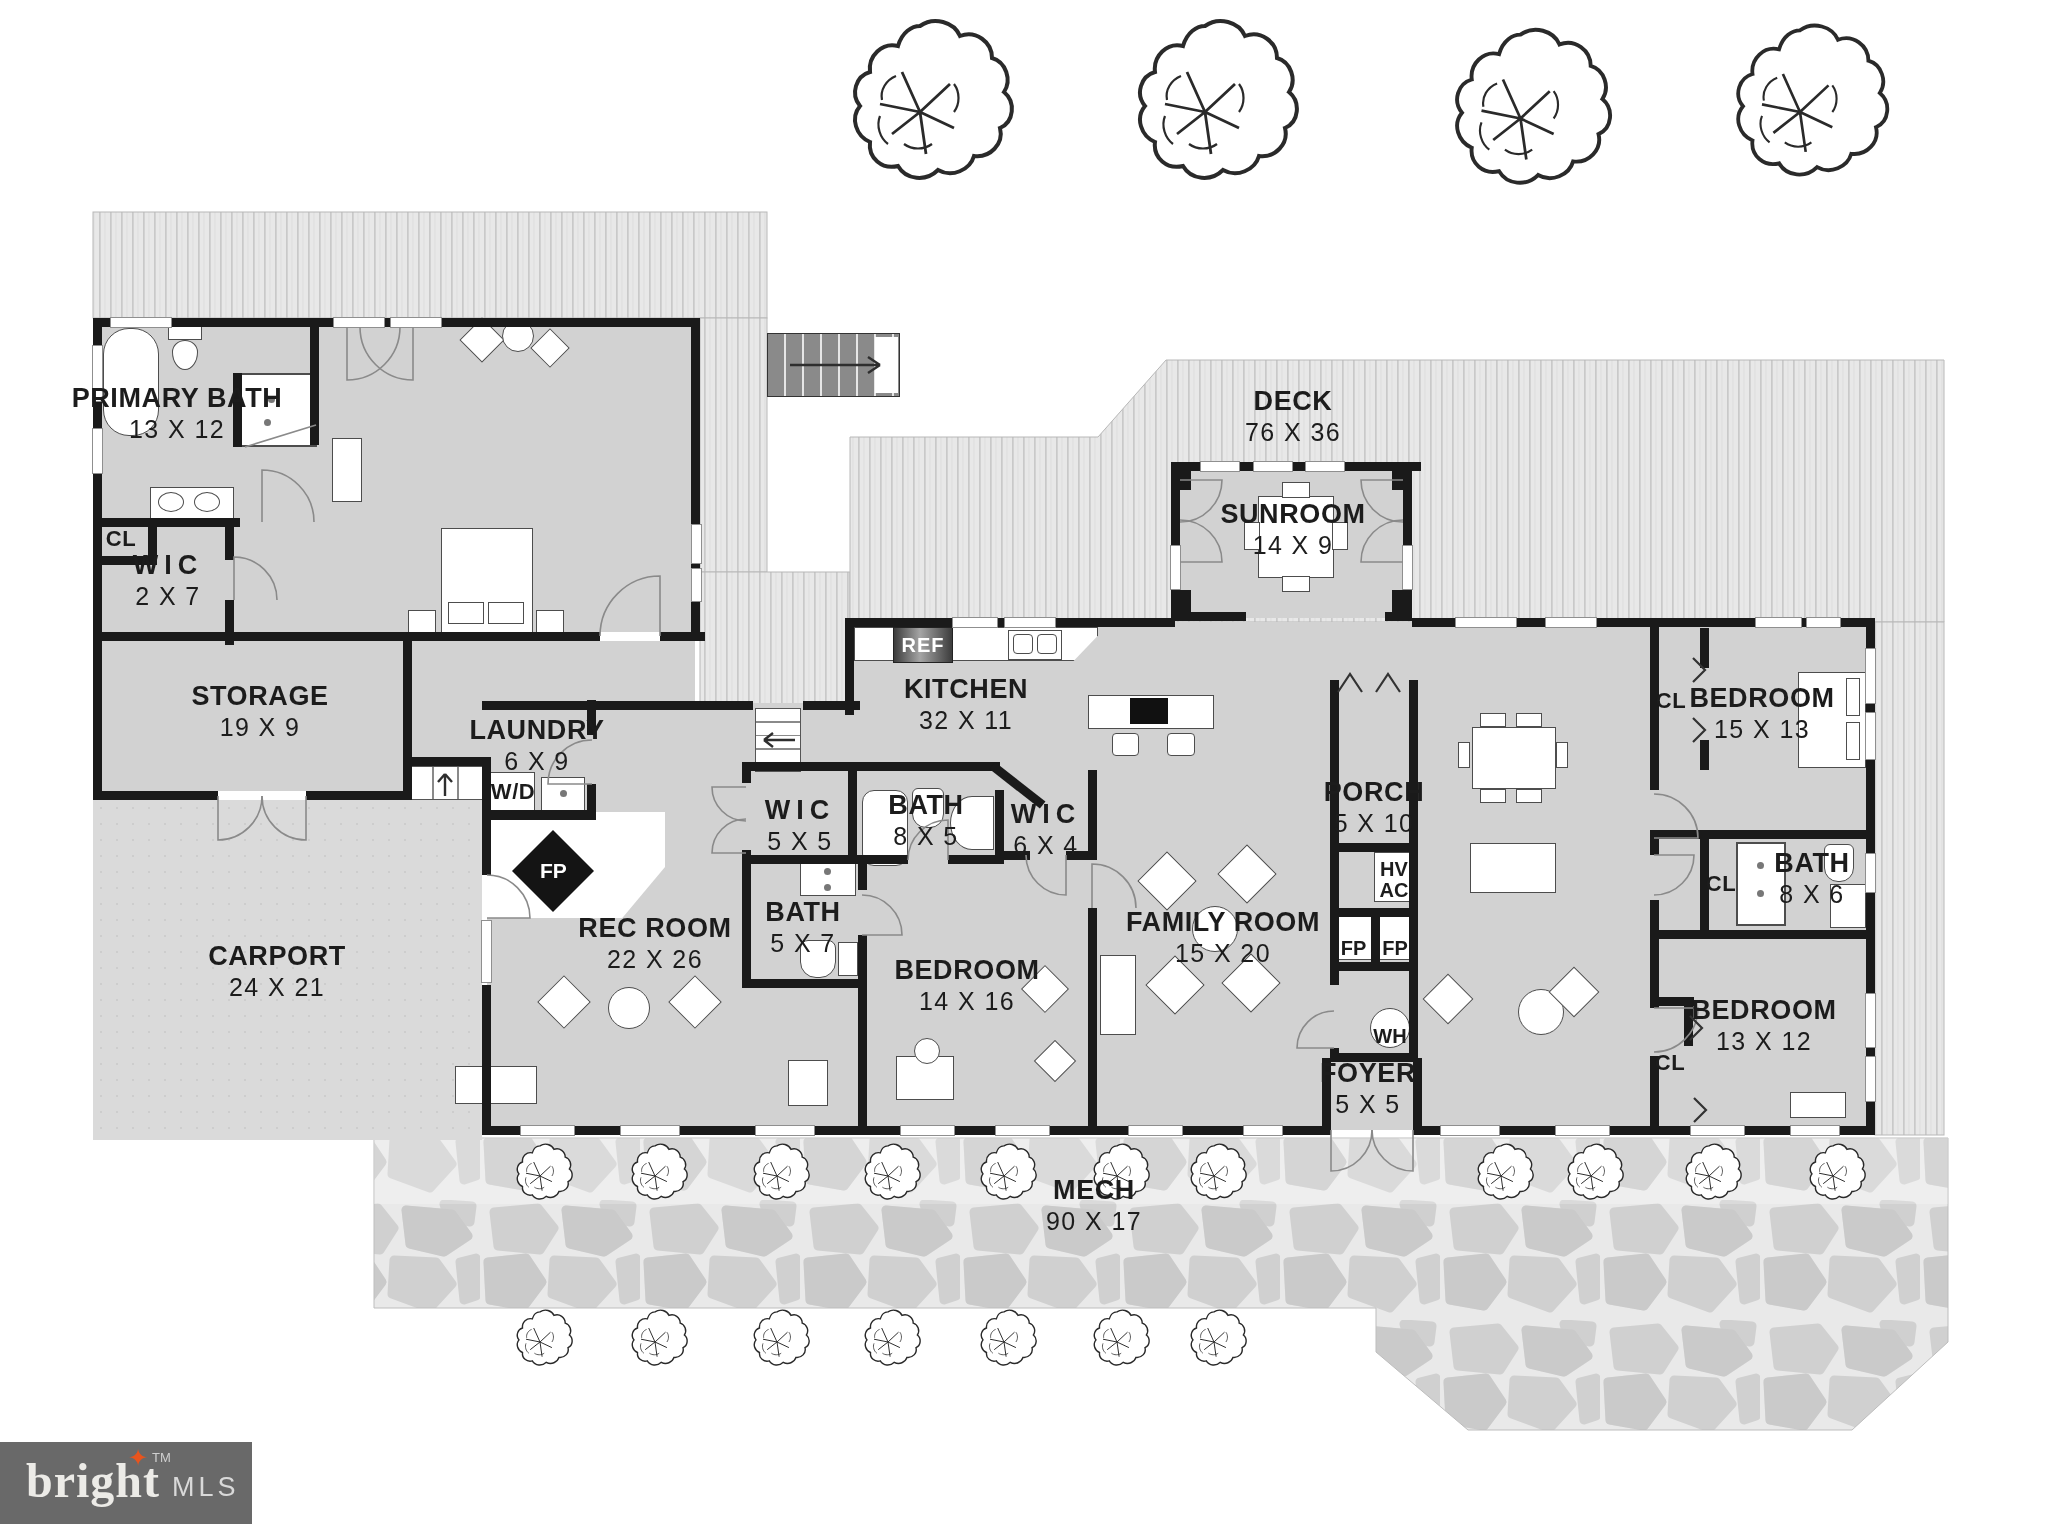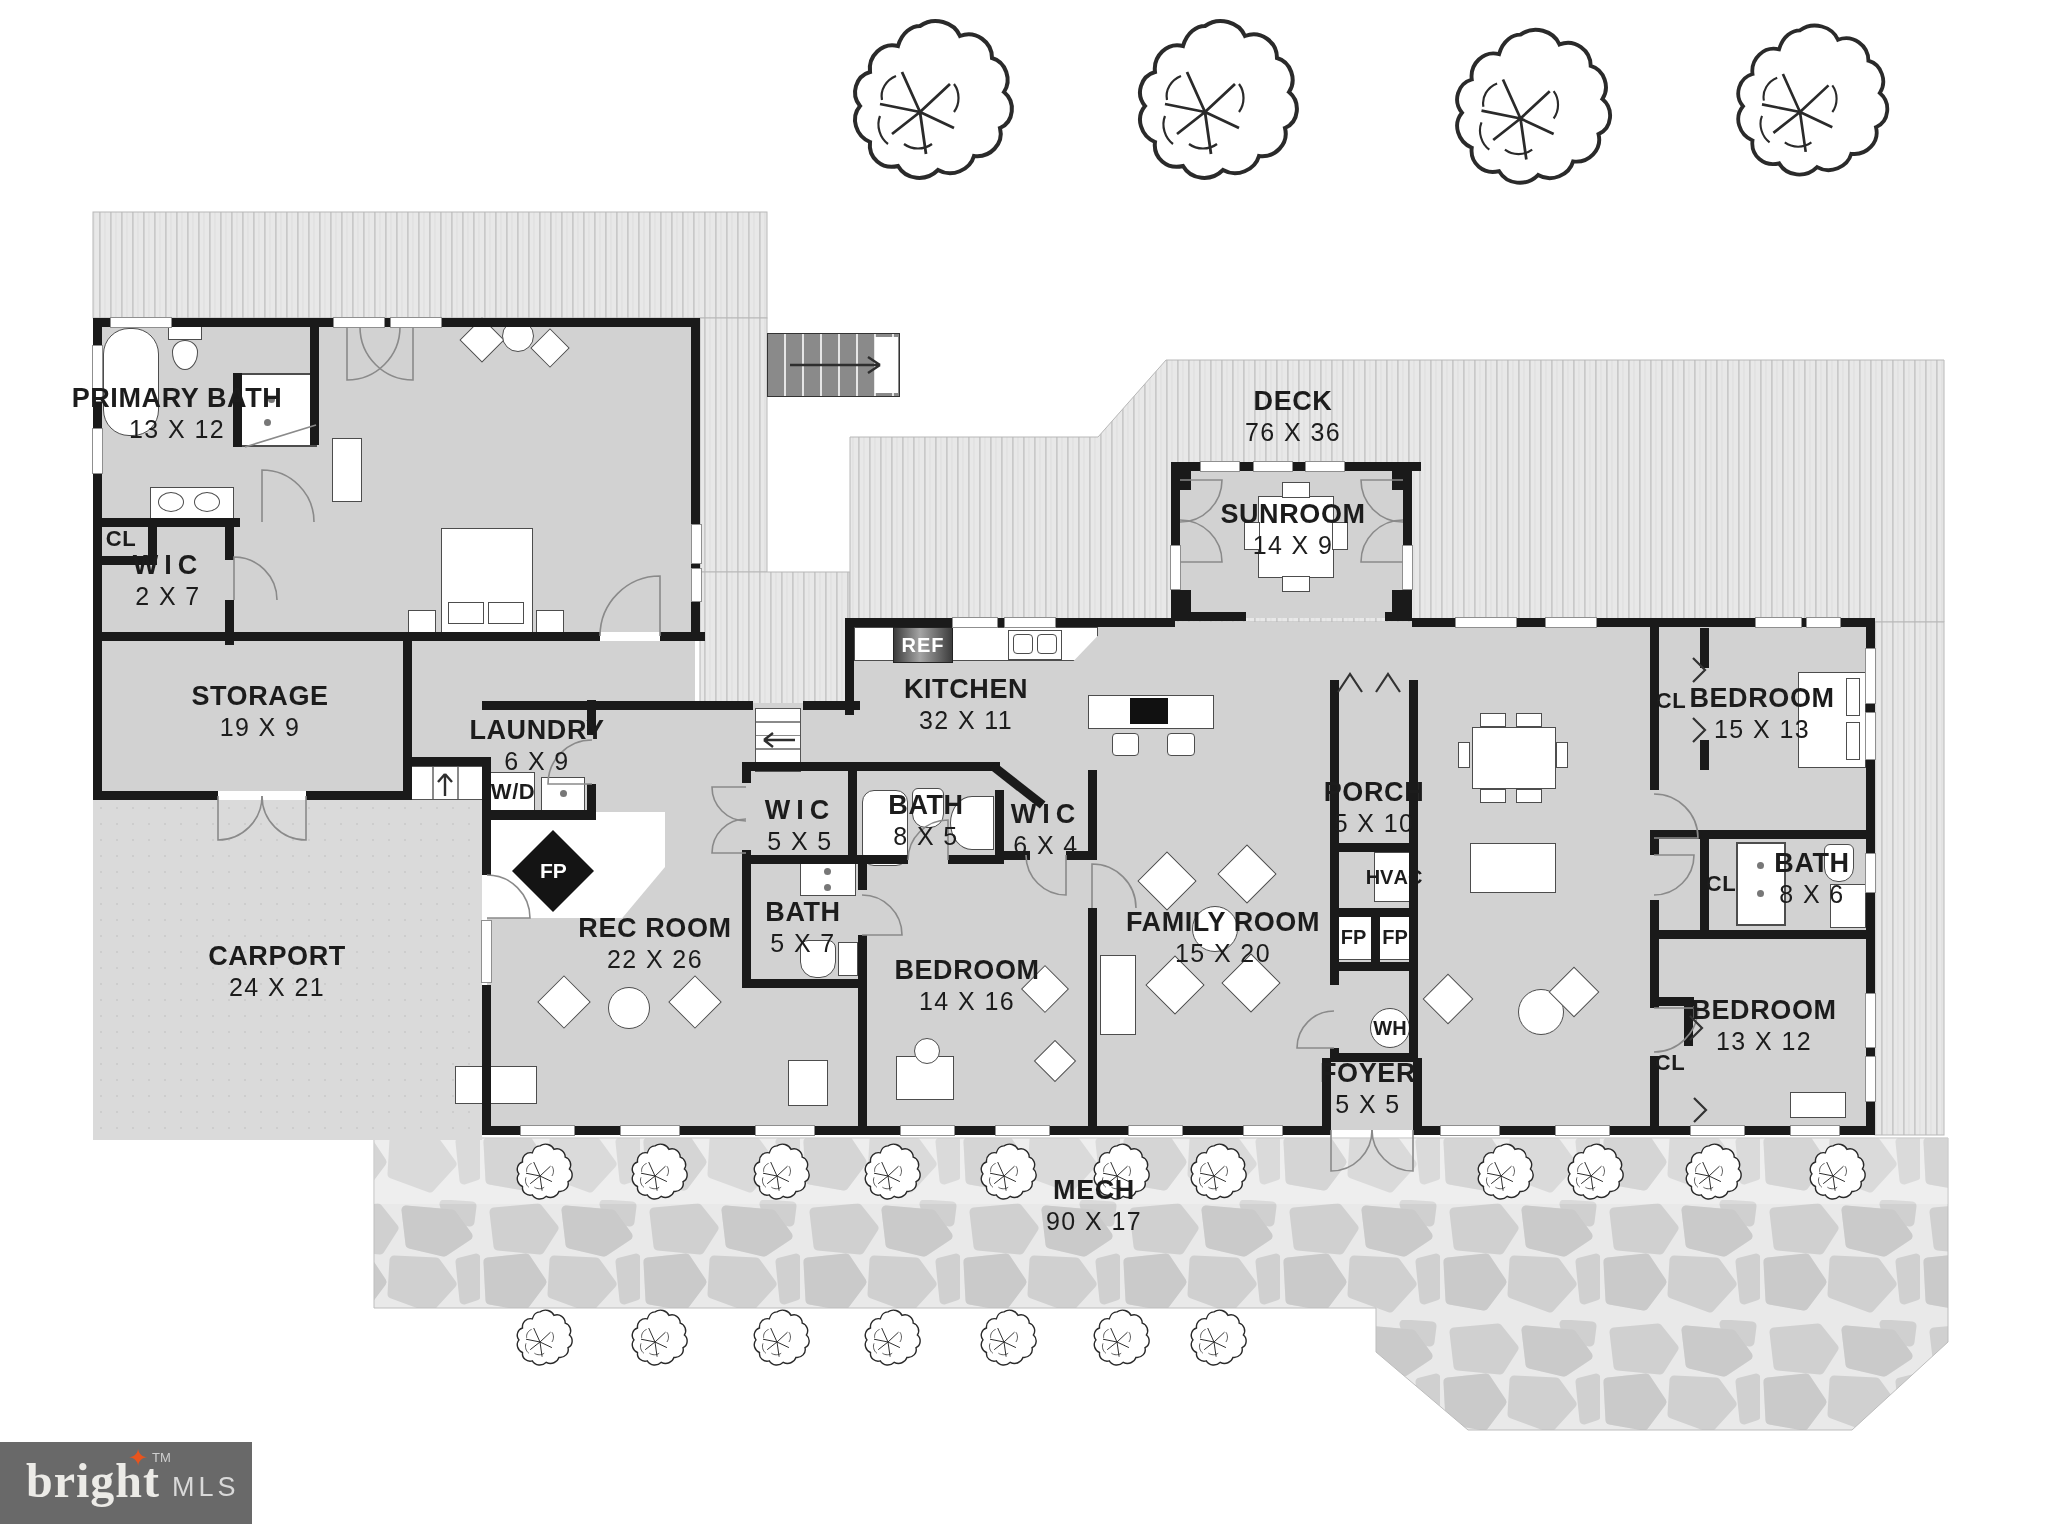--- a/index.html
+++ b/index.html
@@ -30,21 +30,21 @@
   .cook{position:absolute;background:#111;z-index:2}
   .stair1{position:absolute;background:#8a8a8a;border:1.6px solid #333;box-sizing:border-box;z-index:2;
           background-image:repeating-linear-gradient(90deg,transparent 0 16px,#e6e6e6 16px 18px)}
   .stair2{position:absolute;background:#fff;border:1.6px solid #555;box-sizing:border-box;z-index:2;
           background-image:repeating-linear-gradient(180deg,transparent 0 12px,#8a8a8a 12px 13.5px)}
   .steps{position:absolute;background:#fff;border:1.6px solid #555;box-sizing:border-box;z-index:2;
           background-image:repeating-linear-gradient(90deg,transparent 0 24px,#8a8a8a 24px 25.5px)}
   .carport{position:absolute;background:var(--carport_fill,#dadada);z-index:1;
           background-image:radial-gradient(#cdcdcd 1px,transparent 1.4px);background-size:16px 16px}
   .boxlbl{position:absolute;z-index:2;background:#fff;border:1.6px solid #4d4d4d;box-sizing:border-box;
-          display:flex;align-items:center;justify-content:center;
+          display:flex;flex-direction:column;align-items:center;justify-content:flex-end;
           font-weight:700;font-size:20px;color:#1c1c1c;line-height:1.05}
   .logo{position:absolute;left:0;top:1442px;width:252px;height:82px;background:var(--logo_bar,#696969);
         z-index:7}
   .lg-b{position:absolute;left:26px;top:11px;font-family:"Liberation Serif",serif;font-weight:700;
         font-size:48px;color:#ecebe7;letter-spacing:1px}
   .lg-star{position:absolute;left:128px;top:2px;color:var(--logo_star,#e8541d);font-size:24px;z-index:8}
   .lg-tm{position:absolute;left:152px;top:8px;color:#cfcfcf;font-size:13px}
   .lg-mls{position:absolute;left:172px;top:30px;color:#d9d9d9;font-size:27px;letter-spacing:4px;
         font-weight:400}
 </style>

